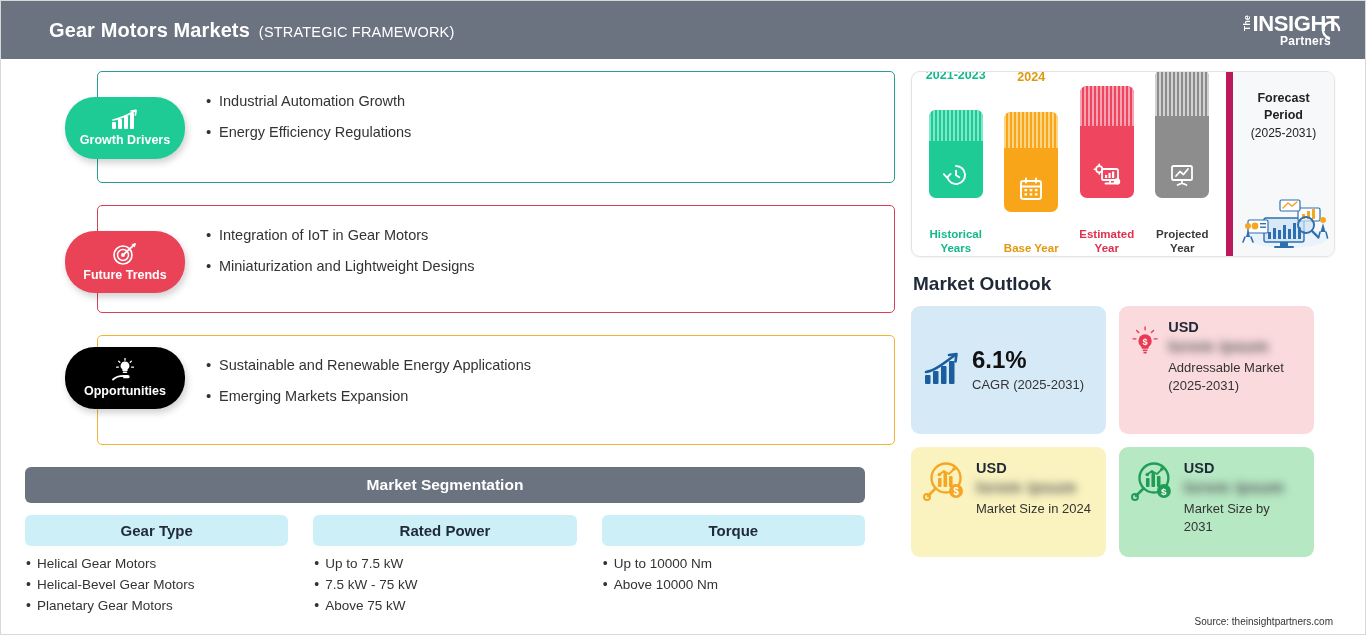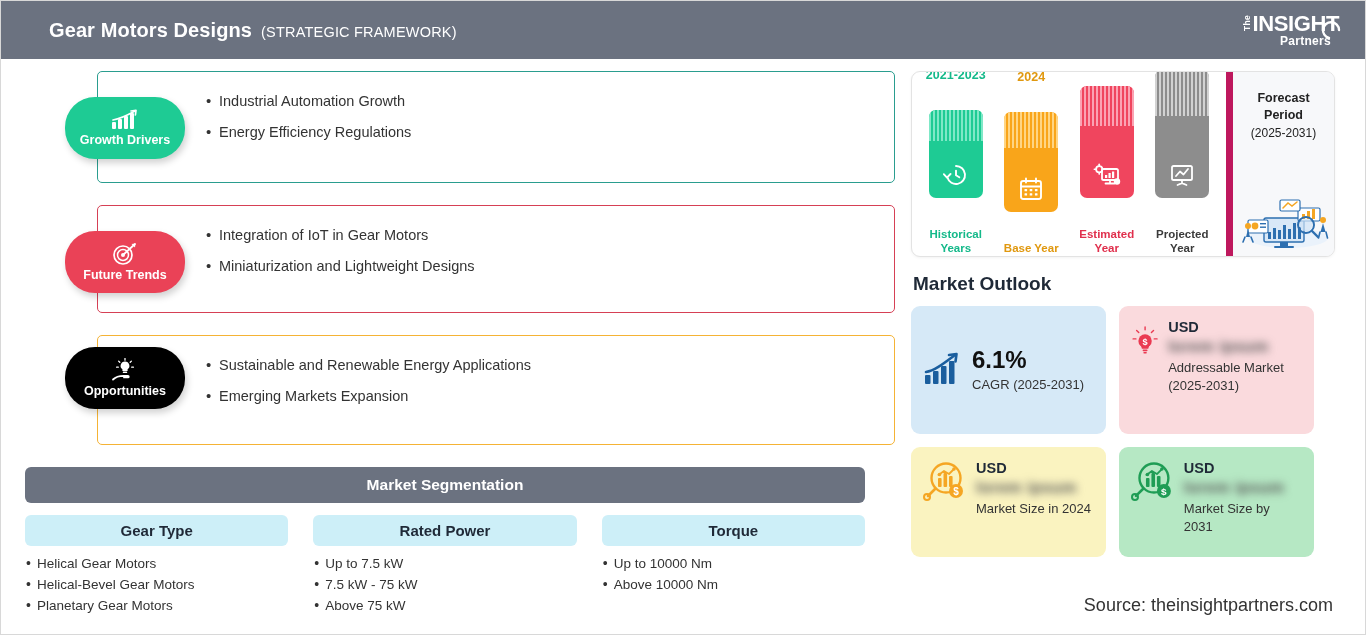--- a/index.html
+++ b/index.html
@@ -243,31 +243,31 @@
     letter-spacing: .5px;
     user-select: none;
   }
   .ocard-label { font-size: 13px; color: #333; line-height: 1.35; }
   .cagr-val { font-size: 24px; font-weight: bold; color: #111; line-height: 1; }
   .cagr-label { font-size: 13px; color: #333; margin-top: 5px; }
 
   .source {
     position: absolute;
     right: 2px;
-    bottom: 20px;
-    font-size: 18px;
+    bottom: 9px;
+    font-size: 10px;
     color: #333;
   }
 </style>
 </head>
 <body>
 
 <div class="header">
   <div class="header-titles">
-    <span class="h-title">Gear Motors Designs</span>
+    <span class="h-title">Gear Motors Markets</span>
     <span class="h-sub">(STRATEGIC FRAMEWORK)</span>
   </div>
   <div class="logo">
     <div class="logo-row1">
       <span class="logo-the">The</span>
       <span class="logo-insight">INSIGHT</span>
       <svg class="logo-arc" width="26" height="26" viewBox="0 0 26 26">
         <path d="M10 21 A8 8 0 1 1 20 13" fill="none" stroke="#ffffff" stroke-width="2.4" stroke-linecap="round"></path>
       </svg>
     </div>

